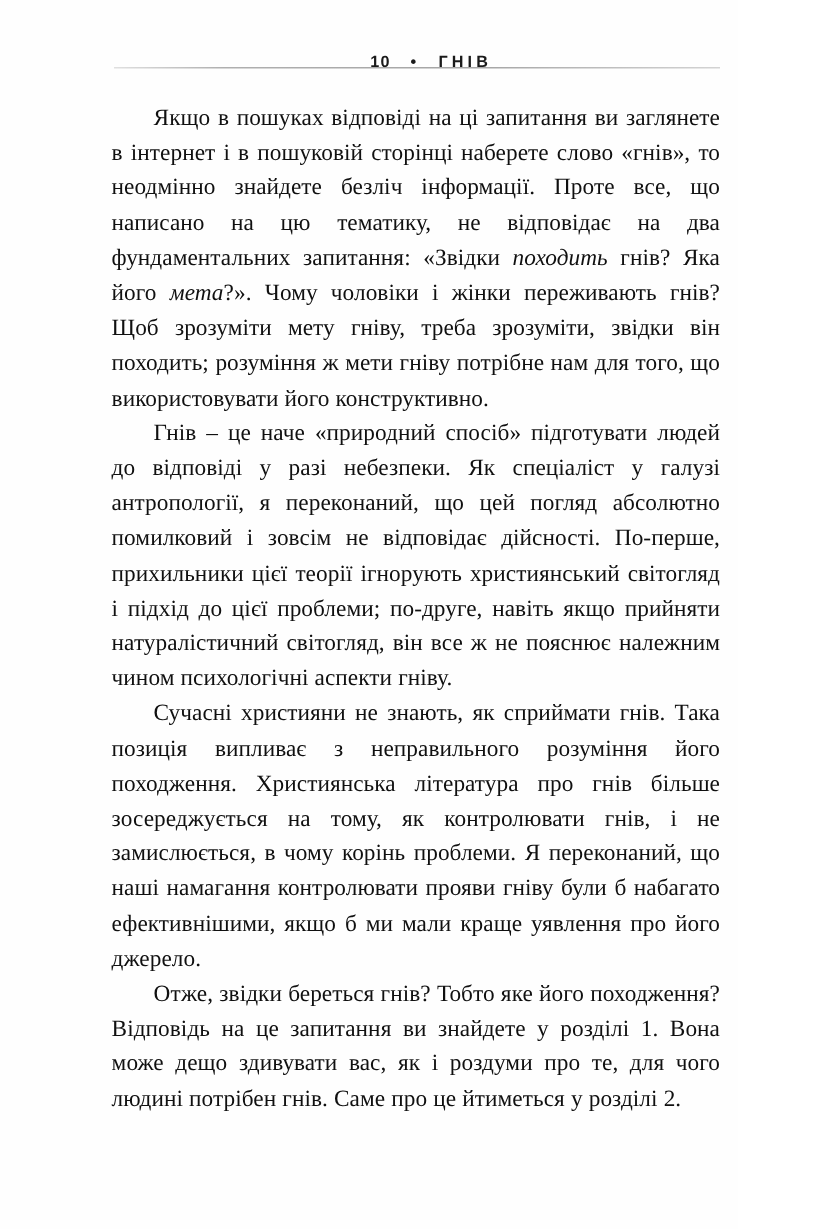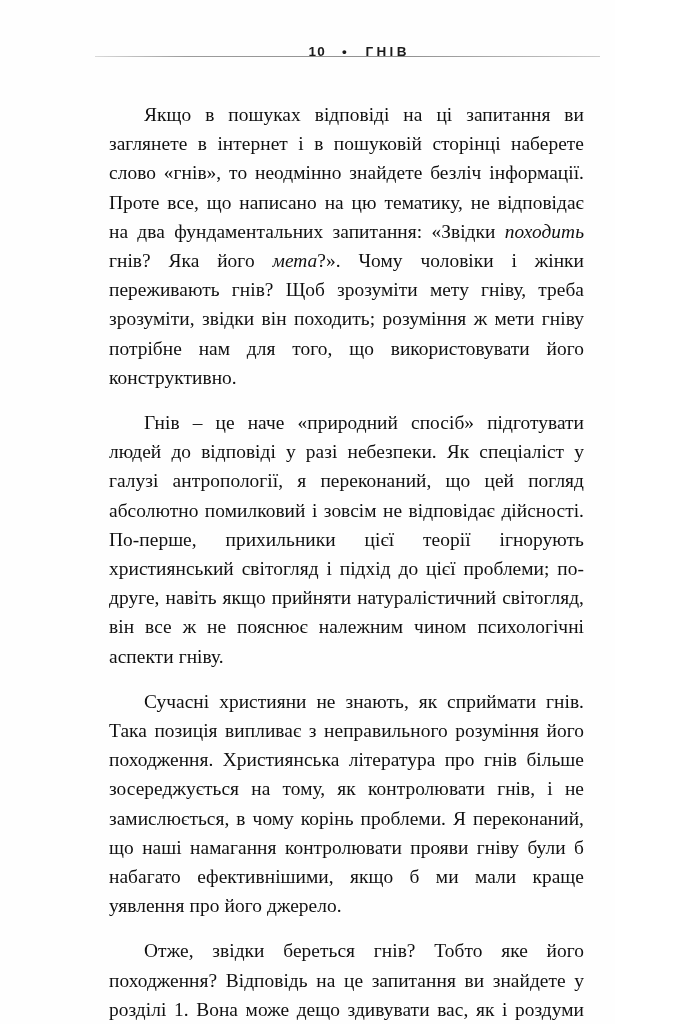--- a/index.html
+++ b/index.html
@@ -60,21 +60,21 @@
 
   
   .textblock {
     position: absolute;
     top: 84px;
     left: 93px;
     width: 507px;
   }
 
   p.para {
-    margin: 16px;
+    margin: 0;
     text-indent: 35px;
     text-align: justify;
     font-size: 19.4px;
     line-height: 29.2px;
     letter-spacing: 0.05px;
     word-spacing: 0.2px;
     hyphens: manual;
     -webkit-hyphens: manual;
   }
 

